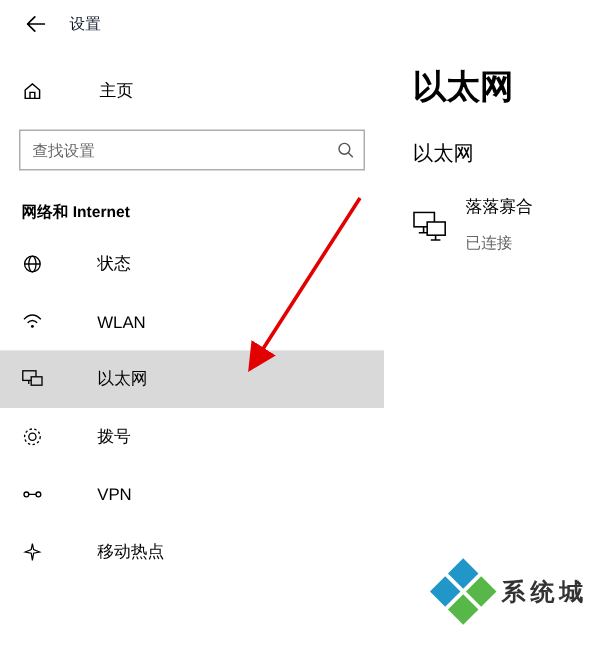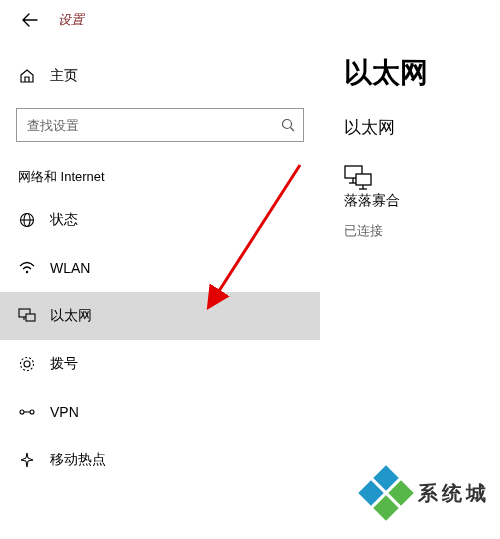--- a/index.html
+++ b/index.html
@@ -31,39 +31,39 @@
       width: 20px;
       height: 20px;
       display: flex;
       align-items: center;
       justify-content: center;
       cursor: pointer;
       margin-right: 18px;
     }
     .header-title {
       font-size: 13px;
-      color: #7f1d1d;
-      font-style: italic;
+      color: #0f172a;
     }
     .home-row {
       display: flex;
       align-items: center;
       padding: 14px 16px 14px 18px;
       height: 48px;
       margin-top: 12px;
     }
     .home-row .icon {
       width: 18px;
       margin-right: 14px;
       display: flex;
       justify-content: center;
     }
     .home-row .label {
       font-size: 14px;
       color: #000;
+      margin-left: 33px;
     }
     .search-box {
       margin: 8px 16px 16px 16px;
       height: 34px;
       border: 1px solid #999;
       background: #fff;
       position: relative;
       display: flex;
       align-items: center;
     }
@@ -81,29 +81,30 @@
     }
     .search-icon {
       width: 30px;
       display: flex;
       justify-content: center;
       align-items: center;
     }
     .category-title {
       padding: 10px 18px;
       font-size: 13px;
-      font-weight: 400;
+      font-weight: 700;
       color: #000;
     }
     .nav-item {
       display: flex;
       align-items: center;
       padding: 0 18px;
       height: 48px;
       cursor: pointer;
+      gap: 31px;
     }
     .nav-item.selected {
       background: #d9d9d9;
     }
     .nav-item .icon {
       width: 18px;
       margin-right: 14px;
       display: flex;
       justify-content: center;
       align-items: center;
@@ -125,23 +126,22 @@
       margin-bottom: 24px;
     }
     .main-subtitle {
       font-size: 17px;
       color: #000;
       margin-bottom: 24px;
       margin-top: 6px;
     }
     .network-entry {
       display: flex;
-      align-items: flex-start;
+      align-items: center;
       margin-top: 24px;
-      flex-direction: column;
     }
     .network-icon {
       margin-right: 16px;
       margin-top: 2px;
     }
     .network-name {
       font-size: 14px;
       color: #000;
       line-height: 1.3;
     }

